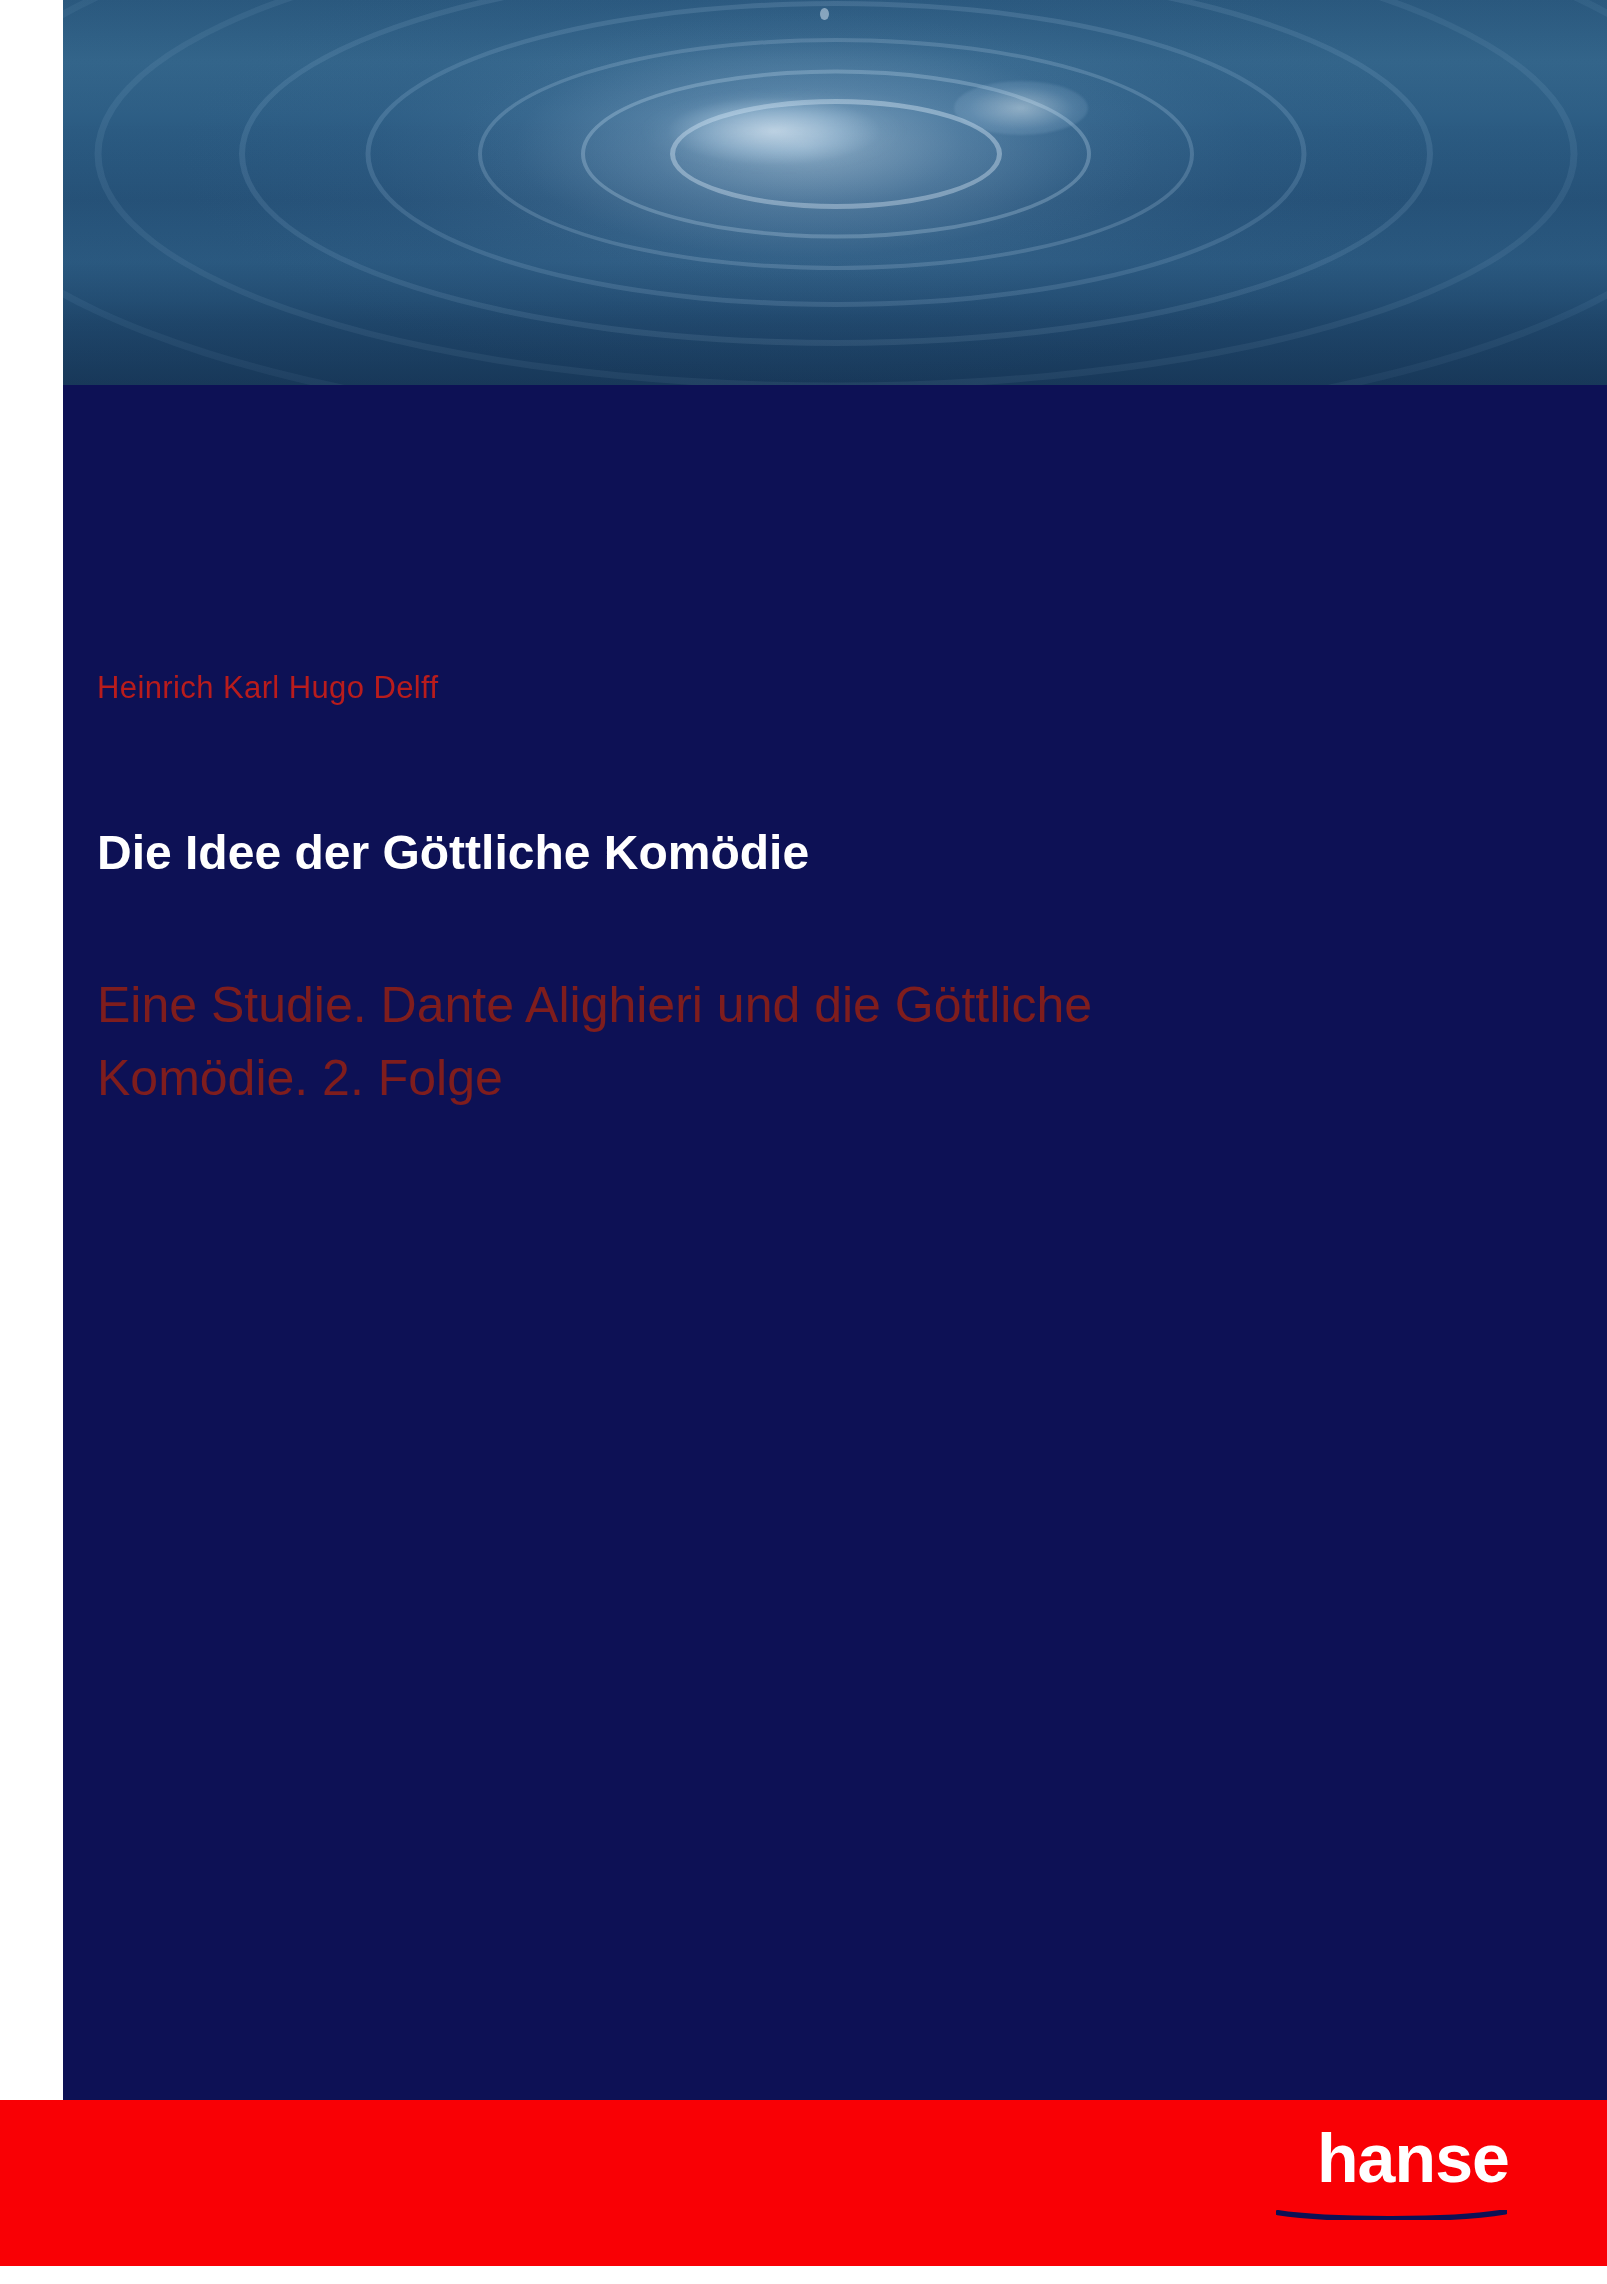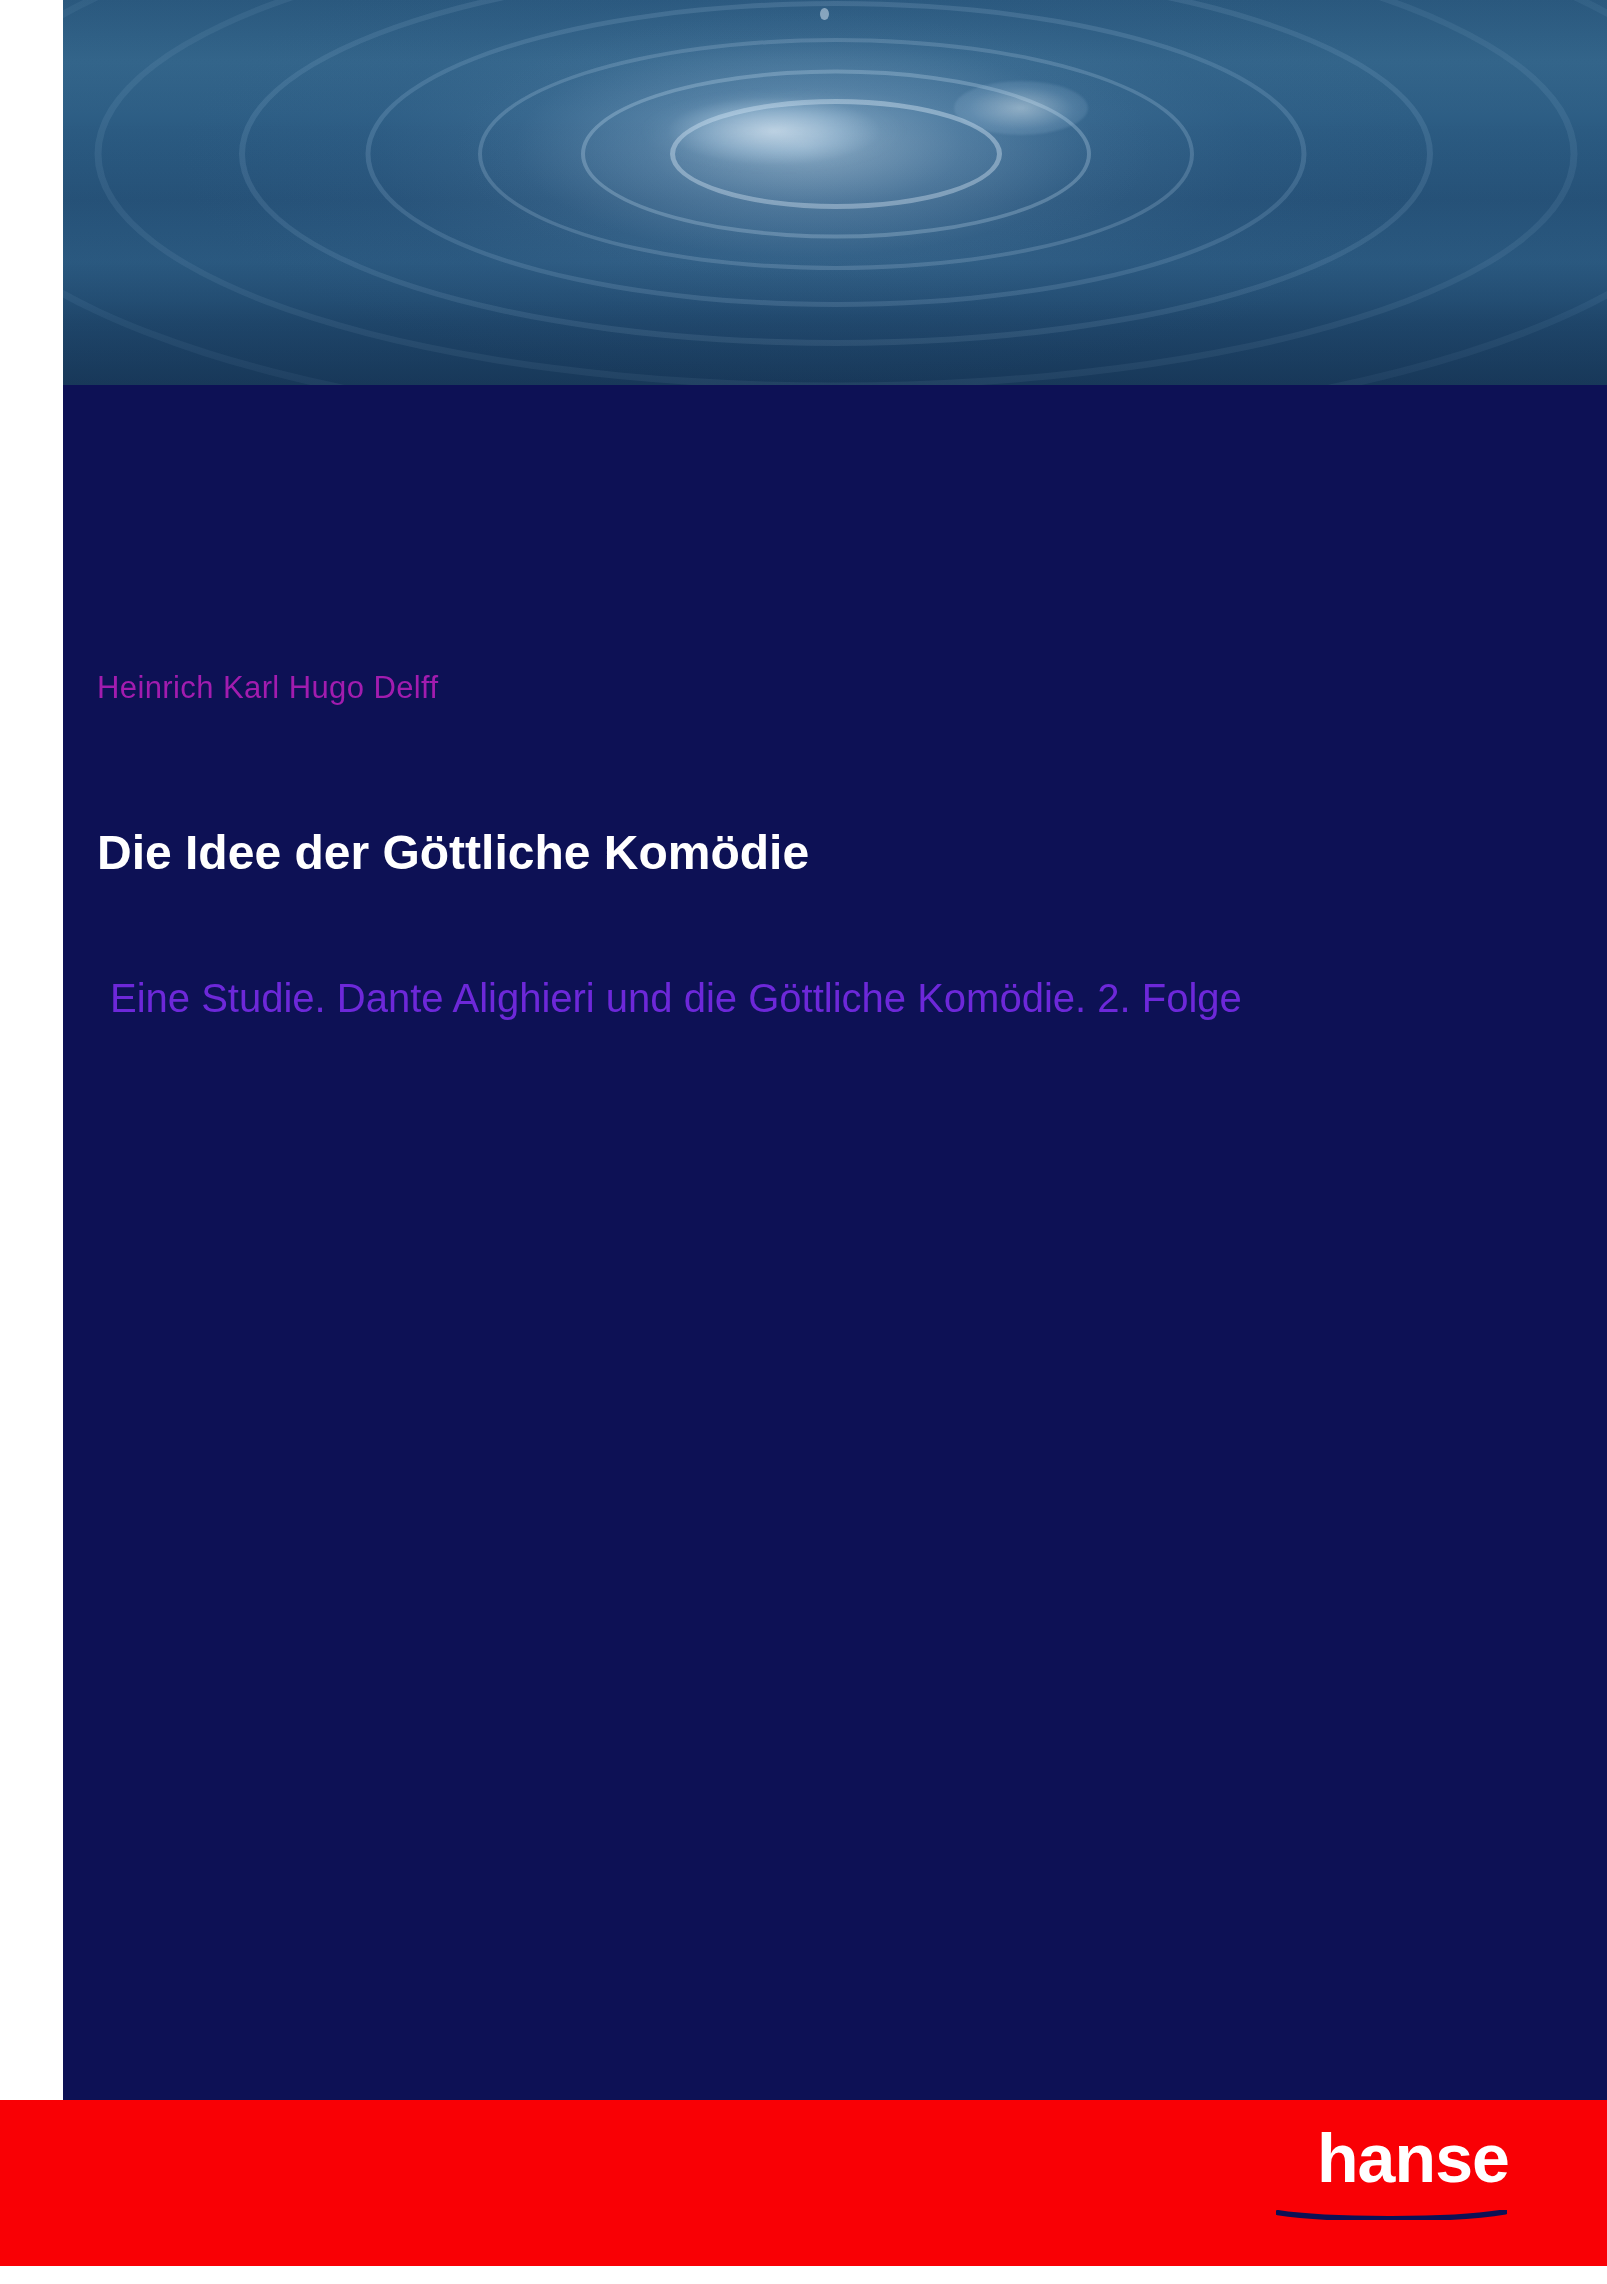--- a/index.html
+++ b/index.html
@@ -93,42 +93,42 @@
   .photo-shade {
     position: absolute;
     inset: 0;
     background: linear-gradient(180deg, rgba(10,30,55,0.10) 0%, rgba(10,30,55,0.0) 30%, rgba(10,25,50,0.10) 78%, rgba(10,22,48,0.28) 100%);
   }
   
   .author {
     position: absolute;
     left: 97px;
     top: 670px;
-    color: #a21caf;
+    color: #b91c1c;
     font-size: 31px;
     letter-spacing: 0.4px;
     white-space: nowrap;
   }
   .title {
     position: absolute;
     left: 97px;
     top: 824px;
     width: 1272px;
     color: #ffffff;
     font-size: 48px;
     font-weight: bold;
     line-height: 1.2;
   }
   .subtitle {
     position: absolute;
-    left: 110px;
+    left: 97px;
     top: 969px;
     width: 1182px;
-    color: #6d28d9;
-    font-size: 40px;
+    color: #7f1d1d;
+    font-size: 50px;
     line-height: 1.45;
   }
   
   .footer {
     position: absolute;
     left: 0px;
     top: 2100px;
     width: 1608px;
     height: 166px;
     background: #f90005;

